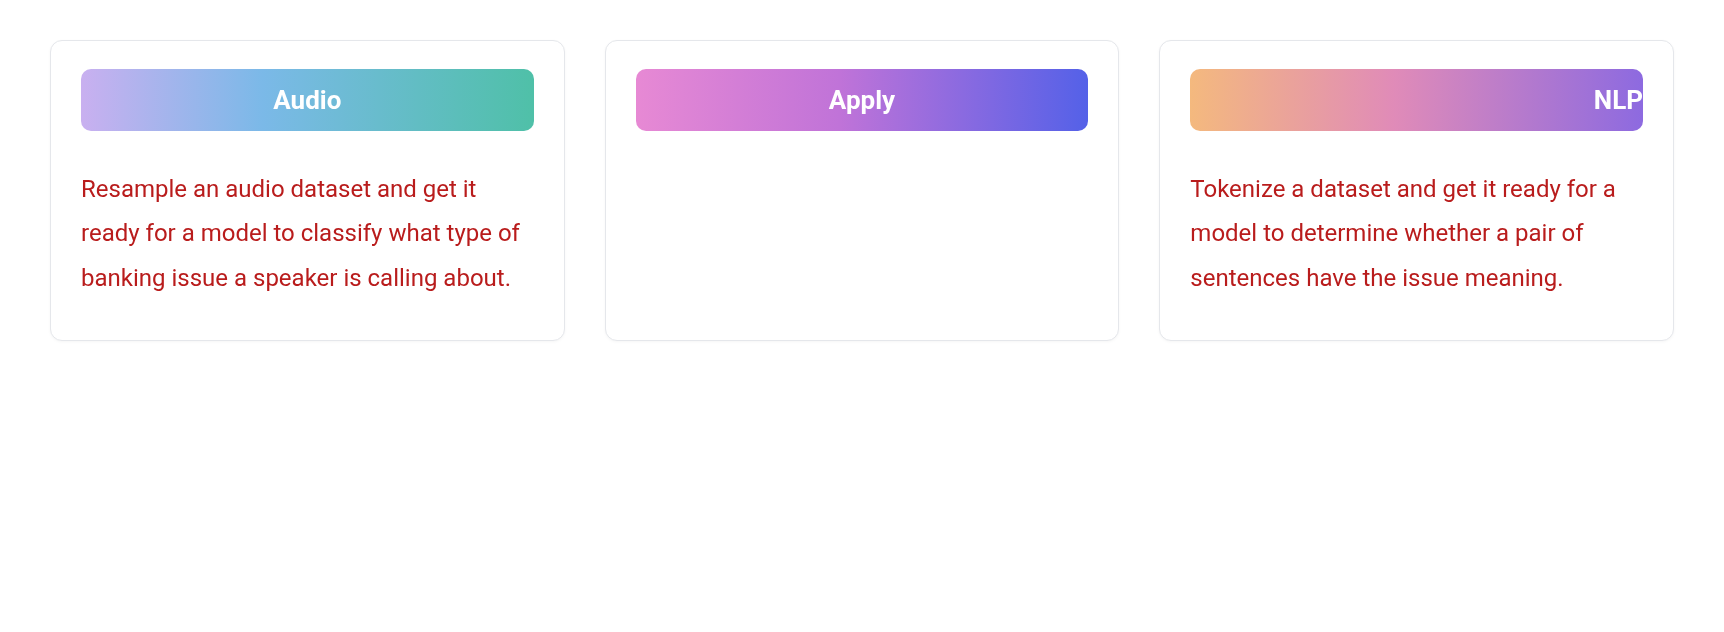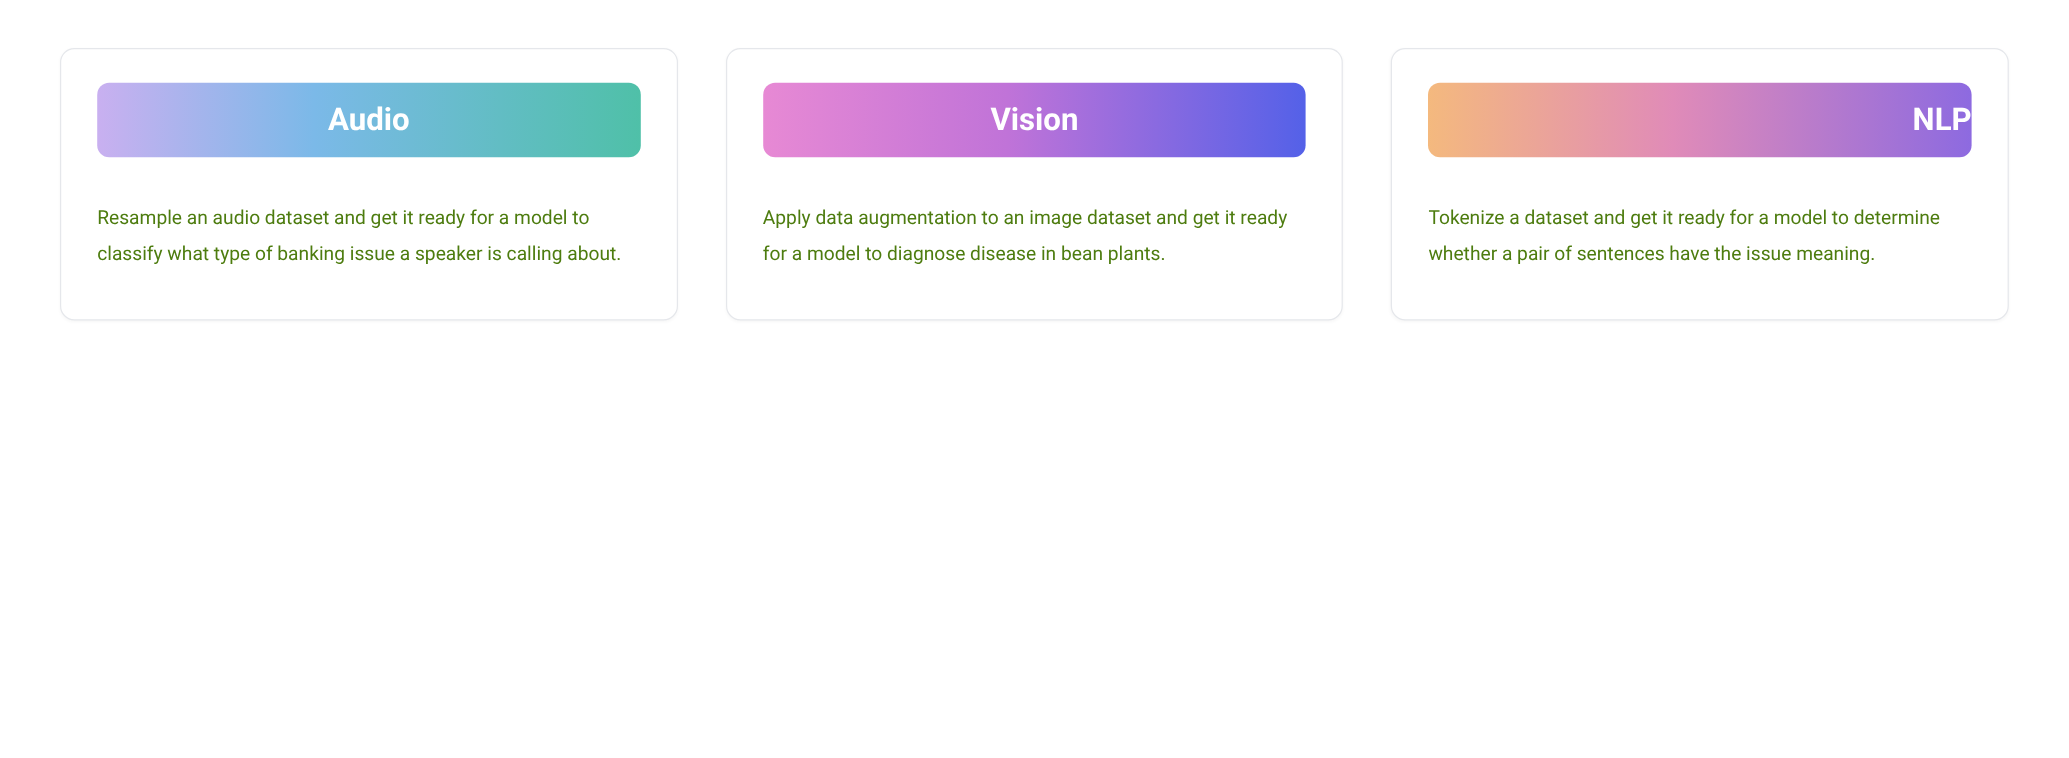--- a/index.html
+++ b/index.html
@@ -40,35 +40,34 @@
       background: linear-gradient(90deg, #c9b0f0 0%, #7bb9e8 40%, #4fc0a8 100%);
     }
     .gradient-vision {
       background: linear-gradient(90deg, #e789d4 0%, #c073d8 45%, #5461e8 100%);
     }
     .gradient-nlp {
       background: linear-gradient(90deg, #f4b97e 0%, #e08bb8 45%, #8d6ae0 100%);
       text-align: right;
     }
     .card-description {
-      color: #4d7c0f;
-      font-size: 16px;
+      color: #b91c1c;
+      font-size: 24px;
       line-height: 1.85;
       font-weight: 400;
     }
   </style>
 </head>
 <body>
 
 <div class="cards-container">
   <div class="card">
     <div class="card-header gradient-audio">Audio</div>
     <p class="card-description">Resample an audio dataset and get it ready for a model to classify what type of banking issue a speaker is calling about.</p>
   </div>
   <div class="card">
-    <div class="card-header gradient-vision">Vision</div>
-    <p class="card-description">Apply data augmentation to an image dataset and get it ready for a model to diagnose disease in bean plants.</p>
+    <div class="card-header gradient-vision">Apply</div>
   </div>
   <div class="card">
     <div class="card-header gradient-nlp">NLP</div>
     <p class="card-description">Tokenize a dataset and get it ready for a model to determine whether a pair of sentences have the issue meaning.</p>
   </div>
 </div>
 
 </body></html>

